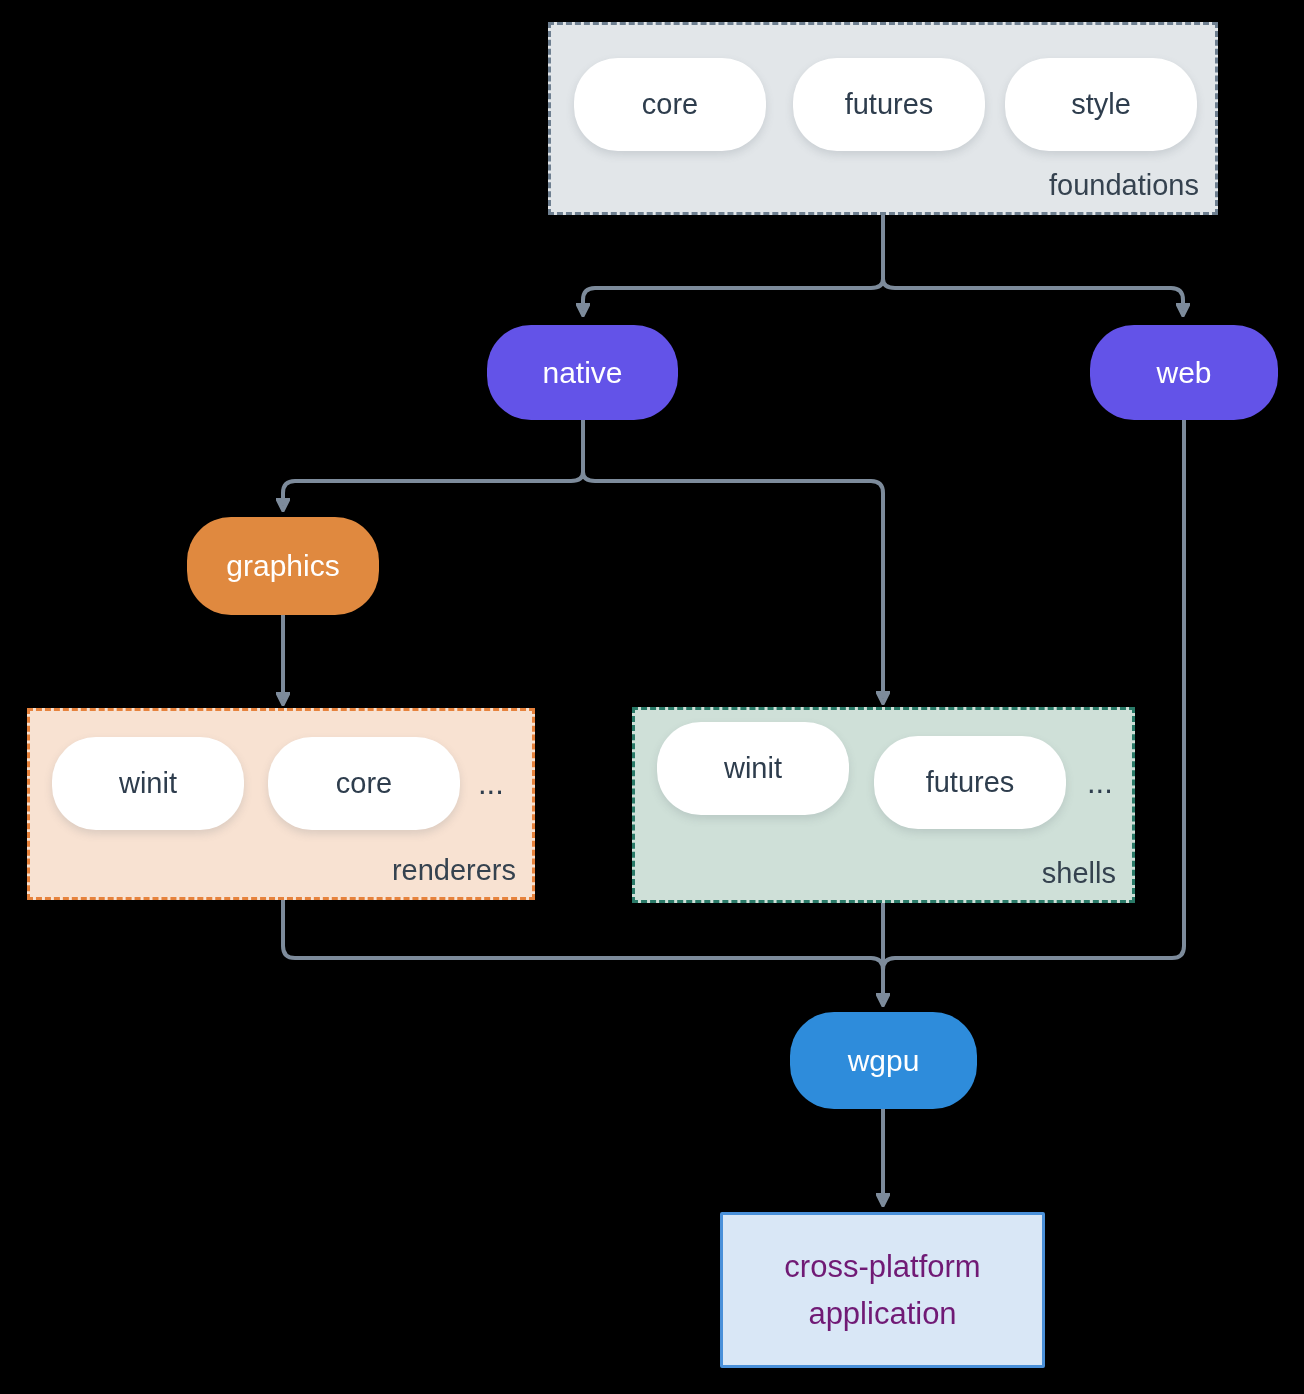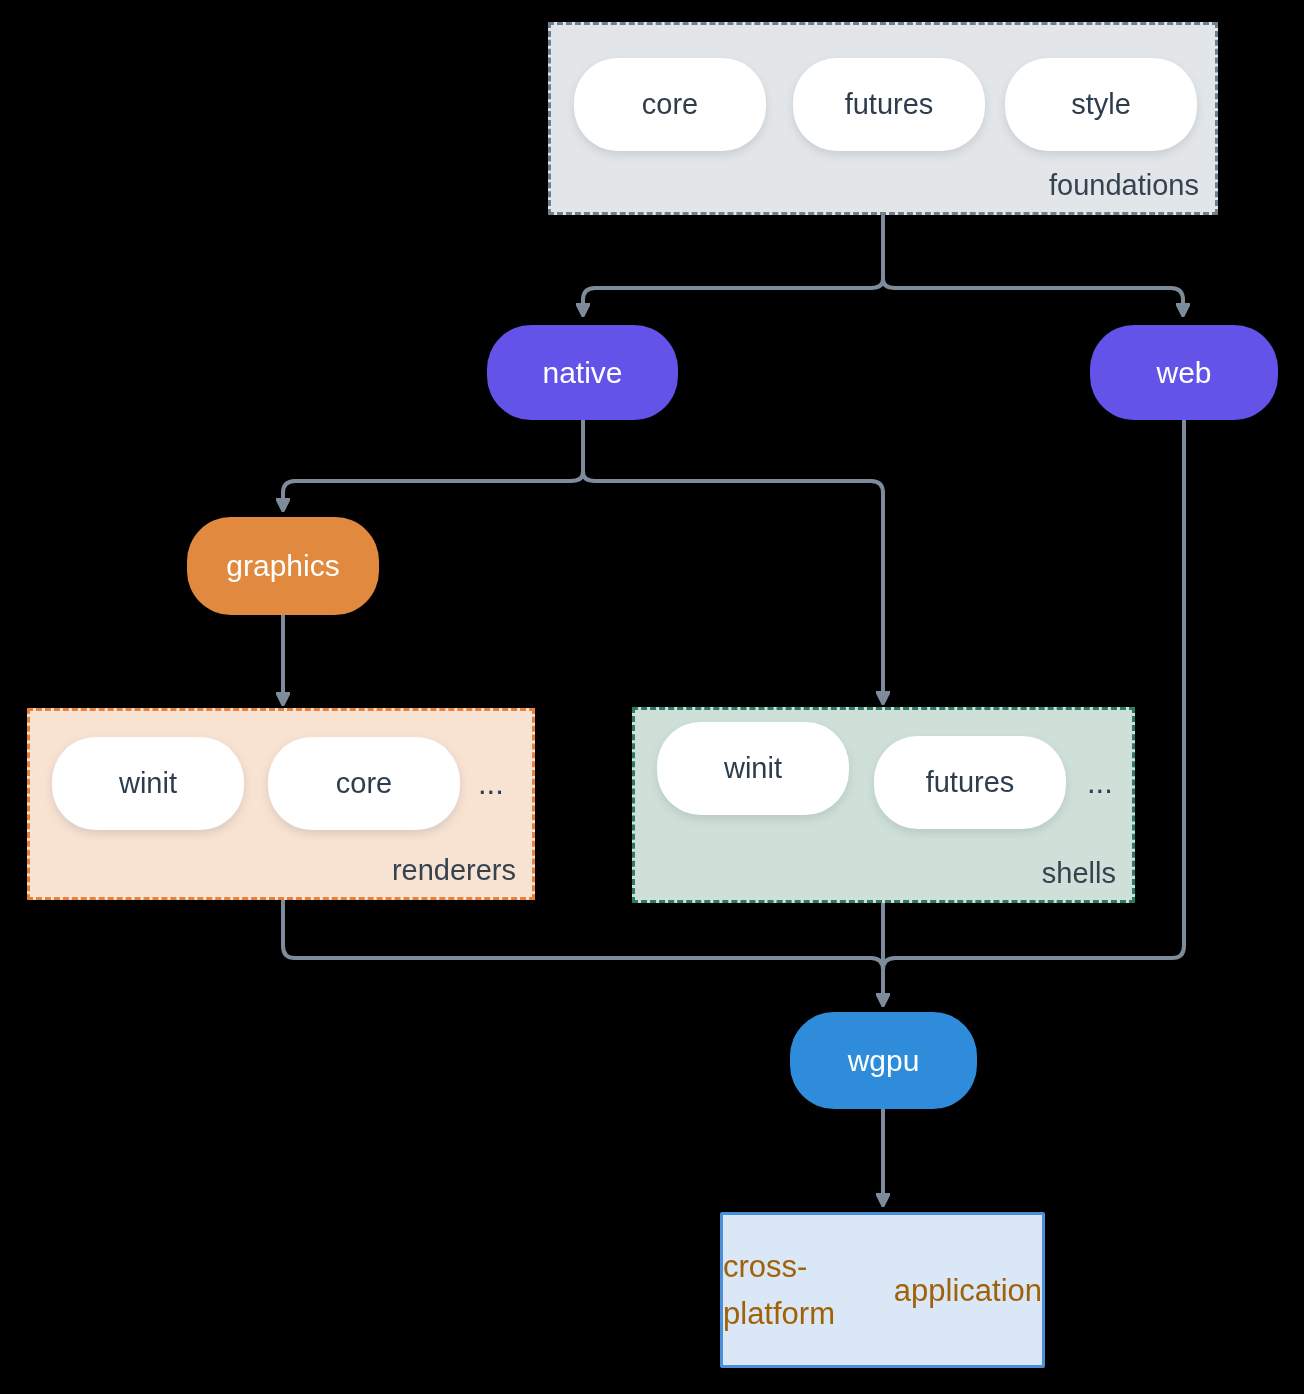--- a/index.html
+++ b/index.html
@@ -89,26 +89,26 @@
 
   
   .app-box {
     position: absolute;
     left: 720px; top: 1212px; width: 325px; height: 156px;
     box-sizing: border-box;
     background: #d9e7f6;
     border: 3px solid #4a90d9;
     border-radius: 2px;
     display: flex;
-    flex-direction: row;
+    flex-direction: column;
     align-items: center;
     justify-content: center;
     font-size: 31px;
     line-height: 47px;
-    color: #a16207;
+    color: #701a75;
   }
 </style>
 </head>
 <body>
 
 <div class="canvas">
 
   <svg class="edges" viewBox="0 0 1304 1394" xmlns="http://www.w3.org/2000/svg">
     <defs>
       <marker id="arrow" viewBox="0 0 14 14" refX="7" refY="7" markerWidth="14" markerHeight="14" markerUnits="userSpaceOnUse" orient="auto">

